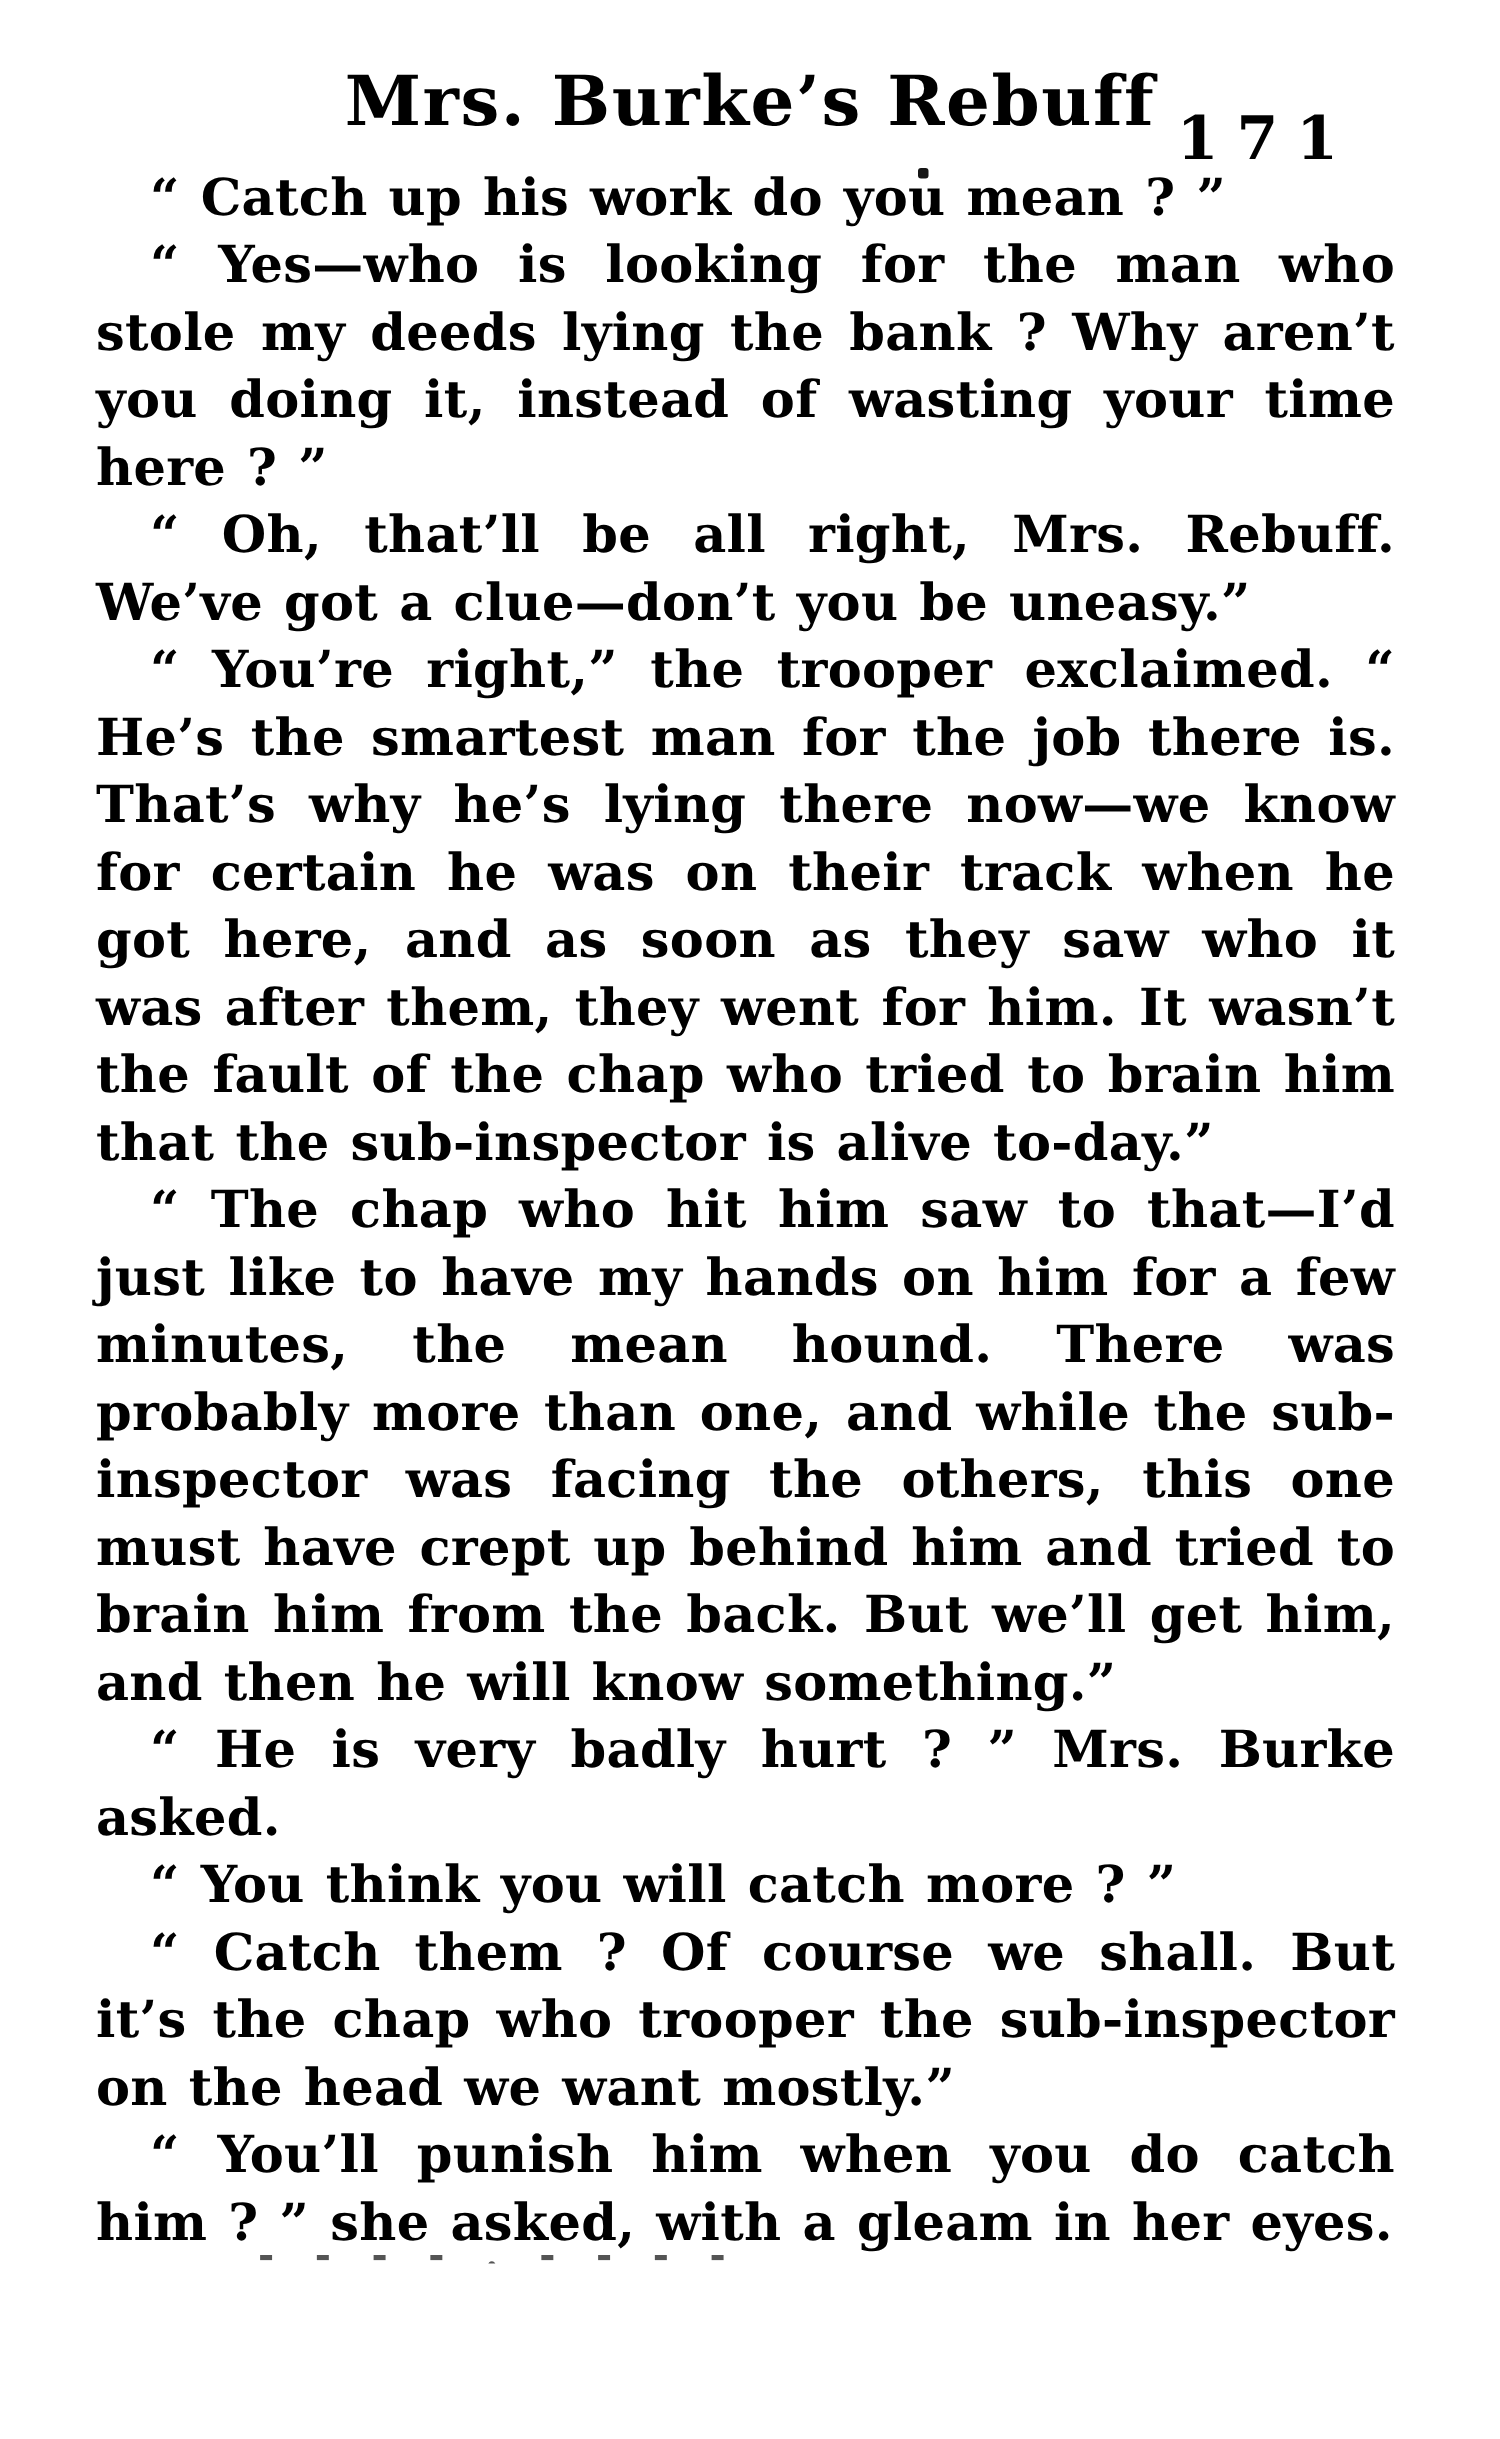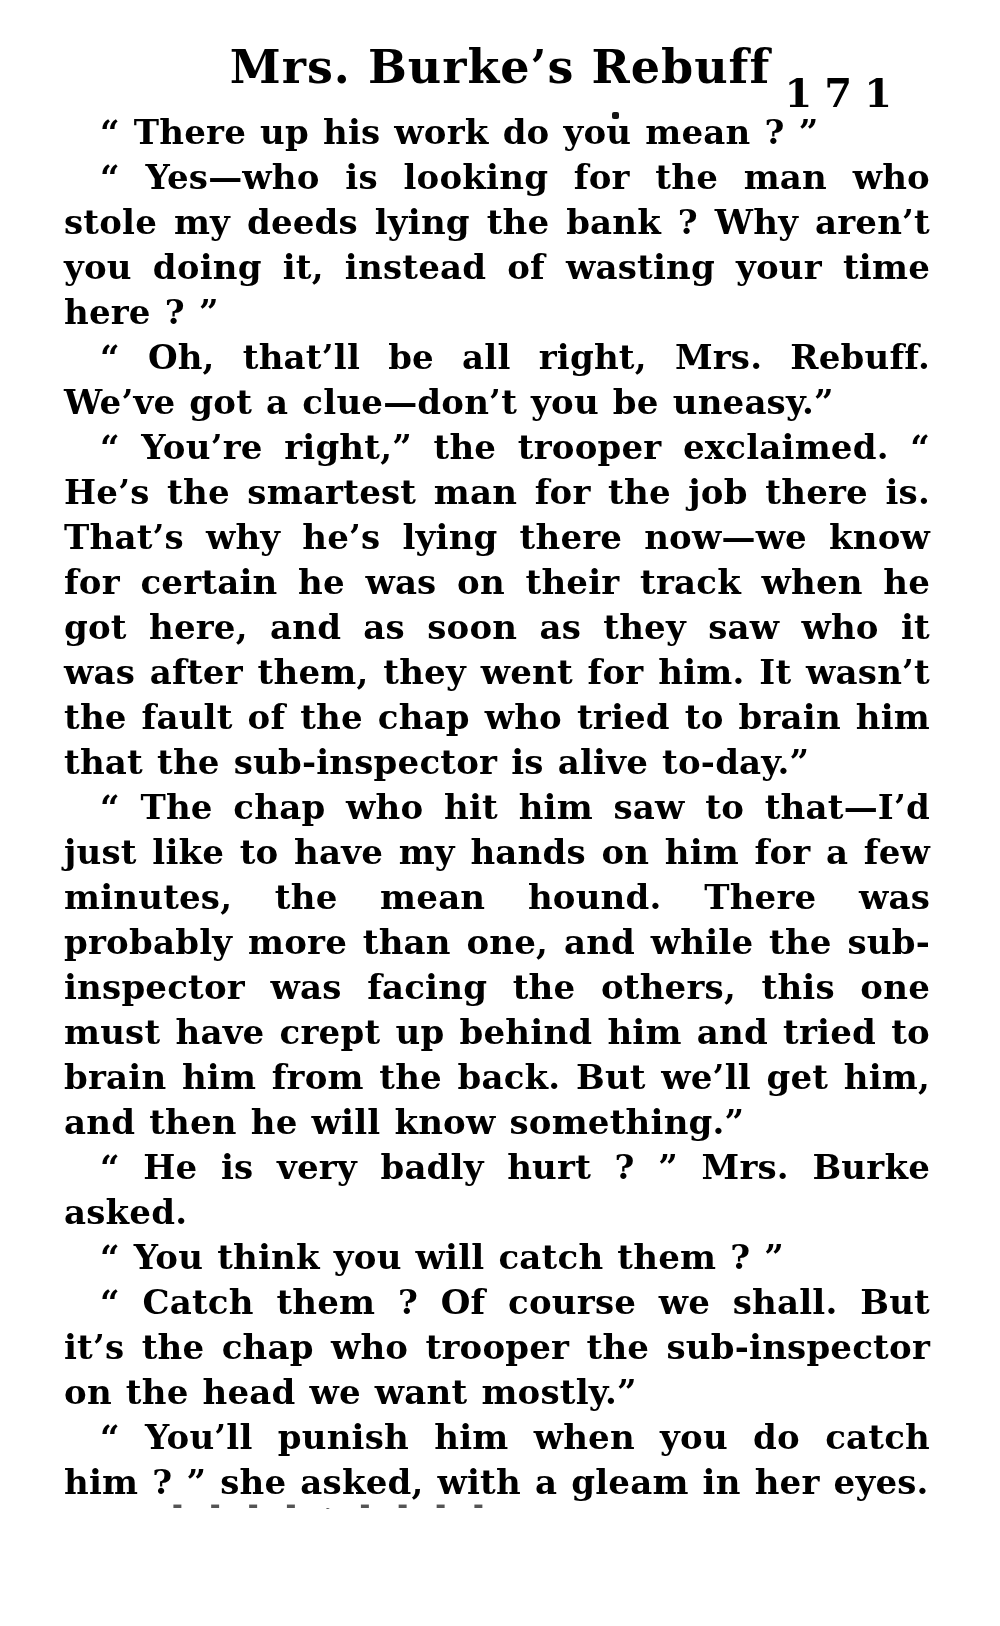--- a/index.html
+++ b/index.html
@@ -92,34 +92,34 @@
 
   <div class="header">
     <div class="page-title">Mrs. Burke’s Rebuff</div>
     <div class="page-number">171</div>
   </div>
 
   <div class="stray-dot"></div>
 
   <div class="body-text">
 
-      <p>“ There up his work do you mean ? ”</p>
+      <p>“ Catch up his work do you mean ? ”</p>
 
       <p>“ Yes—who is looking for the man who stole my deeds lying the bank ?  Why aren’t you doing it, instead of wasting your time here ? ”</p>
 
       <p>“ Oh, that’ll be all right, Mrs. Rebuff.  We’ve got a clue—don’t you be uneasy.”</p>
 
 
       <p>“ You’re right,” the trooper exclaimed.  “ He’s the smartest man for the job there is.  That’s why he’s lying there now—we know for certain he was on their track when he got here, and as soon as they saw who it was after them, they went for him.  It wasn’t the fault of the chap who tried to brain him that the sub-inspector is alive to-day.”</p>
 
       <p>“ The chap who hit him saw to that—I’d just like to have my hands on him for a few minutes, the mean hound.  There was probably more than one, and while the sub-inspector was facing the others, this one must have crept up behind him and tried to brain him from the back.  But we’ll get him, and then he will know something.”</p>
 
       <p>“ He is very badly hurt ? ” Mrs. Burke asked.</p>
 
-      <p>“ You think you will catch them ? ”</p>
+      <p>“ You think you will catch more ? ”</p>
 
       <p>“ Catch them ?  Of course we shall.  But it’s the chap who trooper the sub-inspector on the head we want mostly.”</p>
 
       <p>“ You’ll punish him when you do catch him ? ” she asked, with a gleam in her eyes.</p>
 
     </div>
 
   <div class="cutoff-artifact">- - - - . - - - -</div>
 
 </div>

